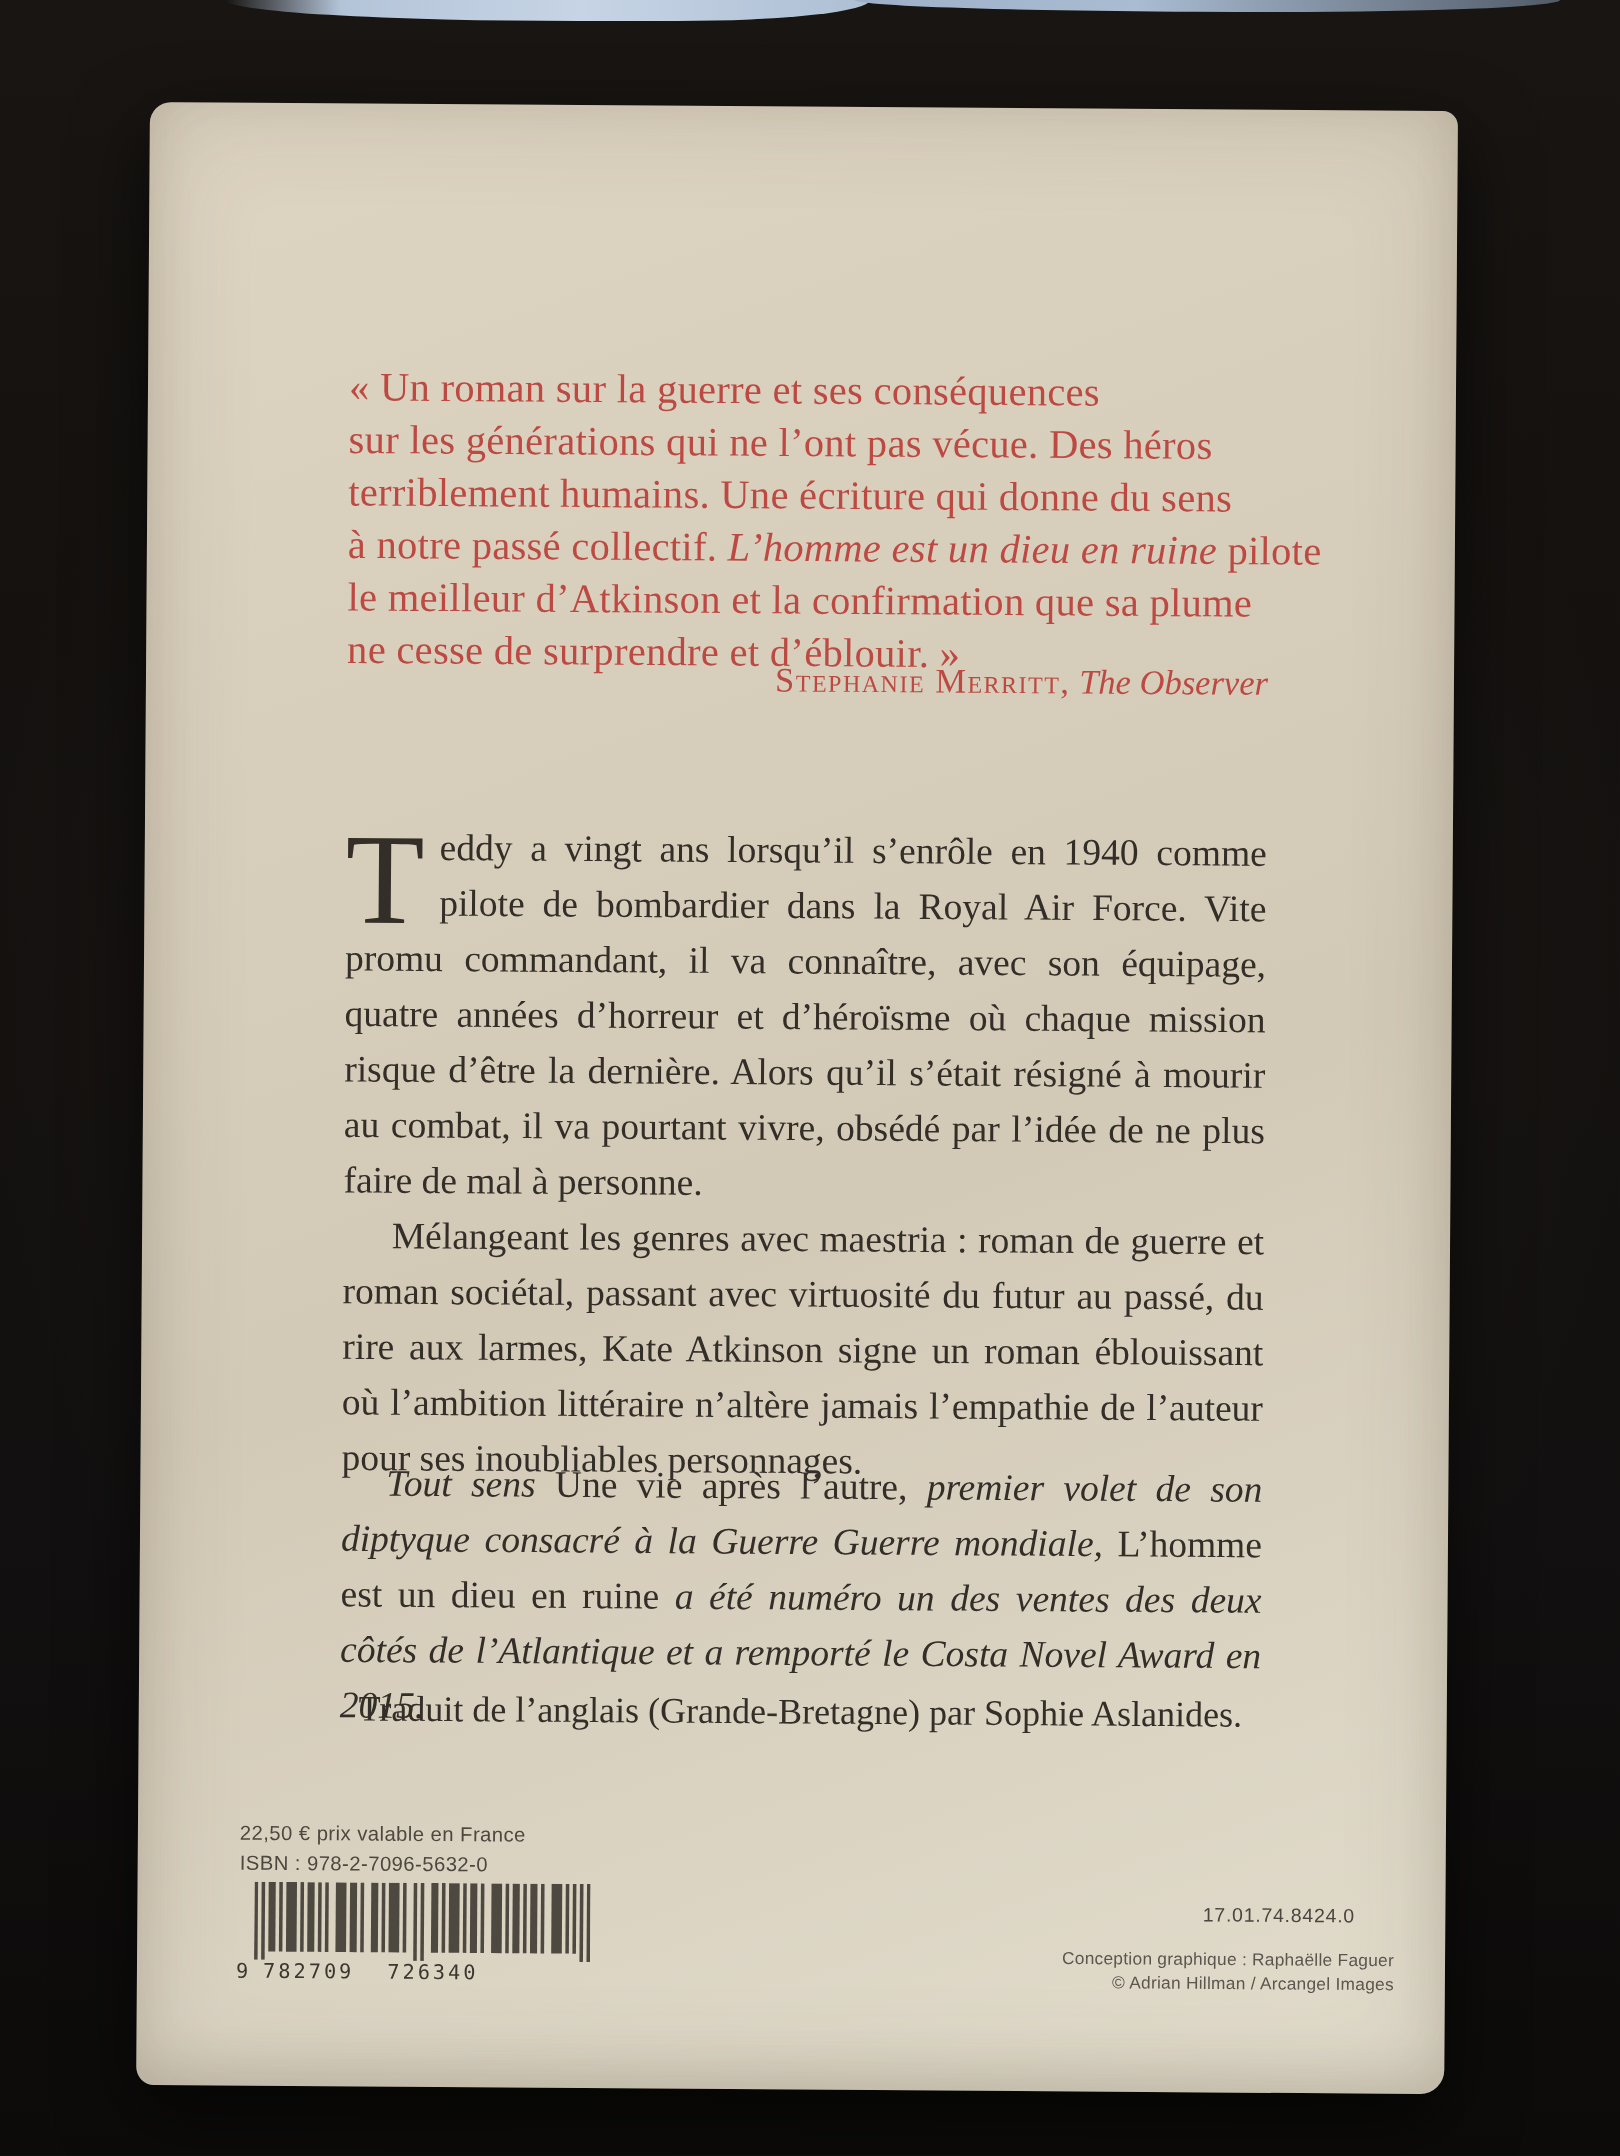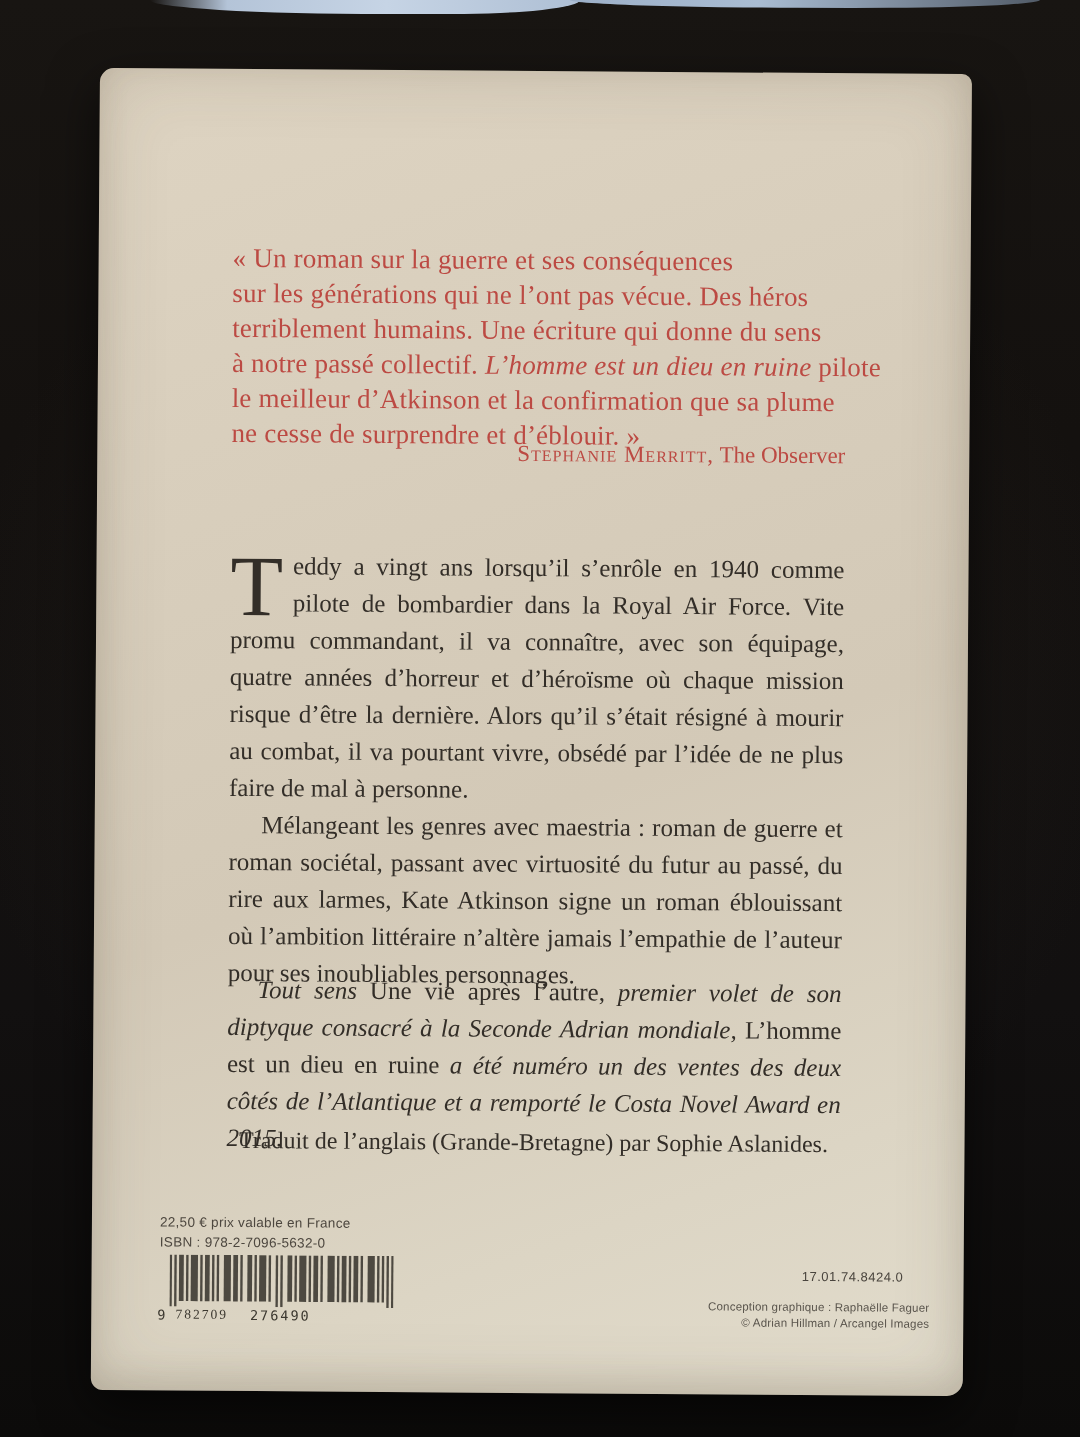--- a/index.html
+++ b/index.html
@@ -37,21 +37,21 @@
   .col{position:absolute;left:134px;width:614px;}
   
   .press-quote{top:172px;color:#bc4a43;font-size:27px;line-height:35px;letter-spacing:0.2px;}
   .press-quote .q-line{white-space:nowrap;}
   .press-quote .it{font-style:italic;}
   .attribution{
     position:absolute;left:134px;width:614px;top:370px;
     text-align:right;color:#bc4a43;font-size:23px;padding-right:6px;
   }
   .attribution .name{font-variant:small-caps;letter-spacing:1px;}
-  .attribution .source{}
+  .attribution .source{font-style:italic;}
   
   .synopsis{top:478px;color:#332e28;font-size:25px;line-height:37px;text-align:justify;}
   .synopsis p{margin:0;}
   .synopsis .p2{text-indent:1.3em;}
   .dropcap{
     float:left;font-size:86px;line-height:66px;padding:6px 10px 0 0;
     color:#332e28;
   }
   
   .award-note{top:902px;color:#332e28;font-size:25px;line-height:37px;text-align:justify;text-indent:1.2em;}
@@ -65,21 +65,21 @@
   .price-line{position:absolute;left:68px;top:1146px;font-size:13.5px;color:#4d473f;letter-spacing:0.3px;}
   .isbn-line{position:absolute;left:68px;top:1166px;font-size:13.5px;color:#4d473f;letter-spacing:0.3px;}
   .barcode{position:absolute;left:66px;top:1186px;width:240px;height:66px;}
   .barcode svg{position:absolute;left:12px;top:0;}
   .barcode-digits{
     position:absolute;left:0;bottom:-2px;width:238px;display:flex;align-items:flex-end;
     font-family:"DejaVu Sans Mono","Liberation Mono",monospace;
     font-size:13.5px;color:#3b372f;letter-spacing:2px;
   }
   .barcode-digits .lead{margin-right:10px;letter-spacing:0;}
-  .barcode-digits .grp1{margin-right:22px;font-family:Liberation Serif, serif;}
+  .barcode-digits .grp1{margin-right:22px;}
   .print-code{position:absolute;left:676px;top:1196px;width:170px;text-align:center;font-size:13px;color:#4a453e;letter-spacing:0.5px;}
   .credits{
     position:absolute;right:34px;top:1226px;text-align:right;
     font-size:11.5px;line-height:16px;color:#5a554d;letter-spacing:0.2px;
   }
 </style>
 </head>
 <body>
 
 <div class="photo-bg"></div>
@@ -100,21 +100,21 @@
   <div class="attribution">
     <span class="name">Stephanie Merritt,</span><span class="source"> The Observer</span>
   </div>
 
   <div class="col synopsis" style="position:absolute;">
     <p class="p1"><span class="dropcap">T</span><span>eddy a vingt ans lorsqu’il s’enrôle en 1940 comme pilote de bombardier dans la Royal Air Force. Vite promu commandant, il va connaître, avec son équipage, quatre années d’horreur et d’héroïsme où chaque mission risque d’être la dernière. Alors qu’il s’était résigné à mourir au combat, il va pourtant vivre, obsédé par l’idée de ne plus faire de mal à personne.</span></p>
     <p class="p2">Mélangeant les genres avec maestria : roman de guerre et roman sociétal, passant avec virtuosité du futur au passé, du rire aux larmes, Kate Atkinson signe un roman éblouissant où l’ambition littéraire n’altère jamais l’empathie de l’auteur pour ses inoubliables personnages.</p>
   </div>
 
   <div class="col award-note" style="position:absolute;">
-    <span class="it">Tout sens </span><span>Une vie après l’autre, </span><span class="it">premier volet de son diptyque consacré à la Seconde Adrian mondiale, </span><span>L’homme est un dieu en ruine </span><span class="it">a été numéro un des ventes des deux côtés de l’Atlantique et a remporté le Costa Novel Award en 2015.</span>
+    <span class="it">Tout sens </span><span>Une vie après l’autre, </span><span class="it">premier volet de son diptyque consacré à la Guerre Guerre mondiale, </span><span>L’homme est un dieu en ruine </span><span class="it">a été numéro un des ventes des deux côtés de l’Atlantique et a remporté le Costa Novel Award en 2015.</span>
   </div>
 
   <div class="translator">Traduit de l’anglais (Grande-Bretagne) par Sophie Aslanides.</div>
 
   <div class="price-line small-sans">22,50 € prix valable en France</div>
   <div class="isbn-line small-sans">ISBN : 978-2-7096-5632-0</div>
 
   <div class="barcode">
     <svg width="224" height="52" viewBox="0 0 95 56" preserveAspectRatio="none">
       <g fill="#3a362f" opacity="0.88">
@@ -151,21 +151,21 @@
         <rect x="84" y="0" width="3" height="50"></rect>
         <rect x="88" y="0" width="1" height="50"></rect>
         <rect x="90" y="0" width="1" height="50"></rect>
         <rect x="92" y="0" width="1" height="56"></rect>
         <rect x="94" y="0" width="1" height="56"></rect>
       </g>
     </svg>
     <div class="barcode-digits">
       <span class="lead">9</span>
       <span class="grp1">782709</span>
-      <span class="grp2">276490</span>
+      <span class="grp2">726340</span>
     </div>
   </div>
 
   <div class="print-code small-sans">17.01.74.8424.0</div>
 
   <div class="credits small-sans">
     <div>Conception graphique : Raphaëlle Faguer</div>
     <div>© Adrian Hillman / Arcangel Images</div>
   </div>
 

